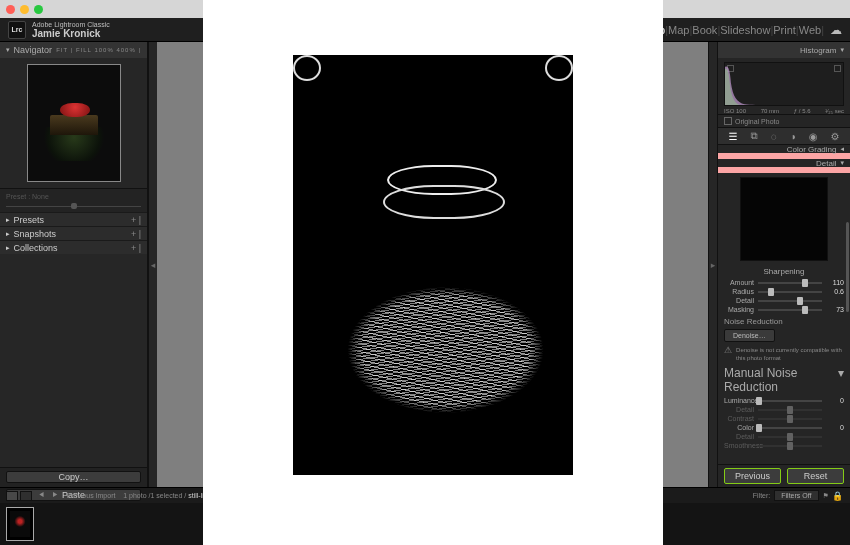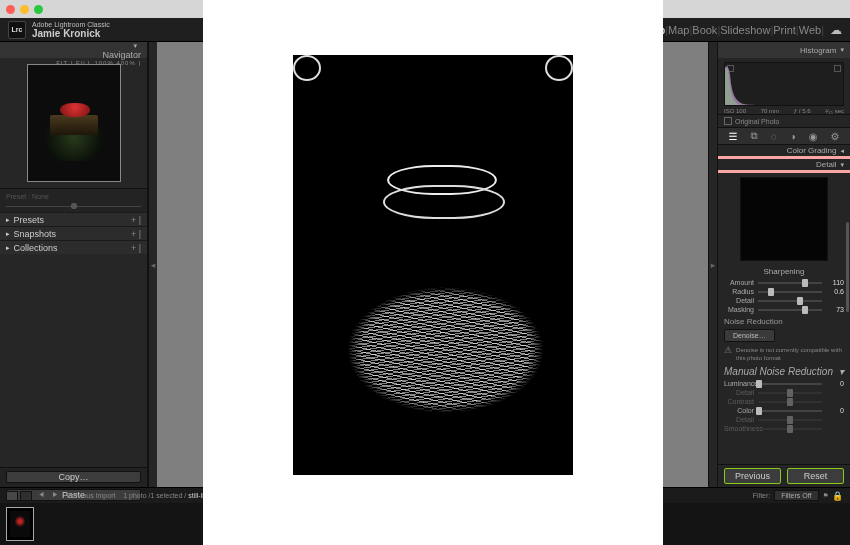--- a/index.html
+++ b/index.html
@@ -22,21 +22,21 @@
   .mod { padding:0 0; cursor:pointer; }
   .mod.active { color:#fff; }
   .divider { color:#444; }
   .cloud { margin-left:6px; font-size:12px; color:#bbb;}
 
   
   .main { display:flex; height:445px; }
 
   
   .leftpanel { width:148px; background:#262626; display:flex; flex-direction:column; border-right:1px solid #111;}
-  .panelhdr { height:16px; background:#333; font-size:9px; display:flex; align-items:flex-end; padding:0 6px; color:#aaa;flex-direction:column;}
+  .panelhdr { height:16px; background:#333; font-size:9px; display:flex; align-items:center; padding:0 6px; color:#aaa;}
   .panelhdr .tri { margin-right:4px; font-size:7px;}
   .panelhdr .tail{ margin-left:auto; font-size:6px; letter-spacing:1px; color:#888;}
   .navimg { margin:6px auto; }
   .navimg .frame { width:94px; height:118px; border:1px solid #888; background:#000; position:relative; overflow:hidden;}
   .navthumb { position:absolute; inset:0; background:#0c0c0c; }
   .nt-table { position:absolute; left:22px; top:50px; width:48px; height:20px; background:linear-gradient(#4a3a1e,#1e160a); border-radius:2px 2px 0 0;}
   .nt-bowl { position:absolute; left:32px; top:38px; width:30px; height:14px; background:radial-gradient(circle at 50% 30%, #d33,#7a1111); border-radius:50%/60%;}
   .nt-green { position:absolute; left:10px; top:62px; width:72px; height:34px; background:radial-gradient(circle at 50% 30%, #283a1a 0%, #0c120a 60%, transparent 70%);}
   .panelsection { height:14px; background:#2c2c2c; border-top:1px solid #1a1a1a; display:flex; align-items:center; padding:0 6px; font-size:9px; color:#ccc;}
   .panelsection .tri { margin-right:4px; font-size:7px;}
@@ -75,35 +75,35 @@
   .histo { height:44px; margin:4px 6px 2px; border:1px solid #111; background:#1e1e1e; position:relative; overflow:hidden;}
   .histo svg{ position:absolute; inset:0;}
   .histo .clipL,.histo .clipR{ position:absolute; top:2px; width:7px; height:7px; border:1px solid #555;}
   .histo .clipL{left:2px;} .histo .clipR{right:2px;}
   .histolabels { display:flex; justify-content:space-between; padding:0 6px; font-size:6px; color:#888;}
   .orig { padding:2px 6px; font-size:7px; color:#888; display:flex; align-items:center; gap:3px; border-top:1px solid #111;}
   .orig .box{ width:8px;height:8px; border:1px solid #666;}
   .toolrow { height:18px; border-top:1px solid #111; border-bottom:1px solid #111; background:#2e2e2e; display:flex; align-items:center; justify-content:space-around; padding:0 4px;}
   .toolrow span{ font-size:10px; color:#999; cursor:pointer;}
   .toolrow .active{ color:#fff;}
-  .rsub { height:14px; display:flex; align-items:center; justify-content:flex-end; padding:0 6px; color:#aaa; border-bottom:3px solid #fca5a5;}
+  .rsub { height:14px; display:flex; align-items:center; justify-content:flex-end; padding:0 6px; color:#aaa; border-bottom:6px solid #fca5a5;}
   .rsub .tri{ margin-left:4px; font-size:7px;}
   .dprev { height:84px; margin:4px 22px; background:#050505; border:1px solid #111;}
   .grouphdr { text-align:center; font-size:8px; color:#aaa; padding:2px 0;}
   .slrow { display:flex; align-items:center; padding:1px 6px; gap:4px;}
   .slrow label{ width:30px; text-align:right; font-size:7px; color:#aaa;}
   .slrow .track{ flex:1; height:2px; background:#444; position:relative;}
   .slrow .thumb{ position:absolute; top:-3px; width:6px; height:8px; background:#bbb; border-radius:1px; transform:translateX(-50%);}
   .slrow .val{ width:18px; text-align:right; font-size:7px; color:#ddd;}
   .subhdr { font-size:8px; color:#999; padding:3px 6px 1px;}
   .denoise { margin:2px 6px; }
   .denoise button{ background:#3a3a3a; border:1px solid #111; color:#bbb; font-size:7px; padding:2px 8px; border-radius:2px;}
   .warn { display:flex; gap:4px; padding:2px 6px; font-size:6px; color:#888; line-height:8px;}
   .warn .ico{ font-size:9px;}
-  .mline { display:flex; justify-content:space-between; padding:2px 6px; font-size:10px; color:#aaa;font-style:italic;}
+  .mline { display:flex; justify-content:space-between; padding:2px 6px; font-size:12px; color:#aaa;}
   .rflex { flex:1; }
   .prevreset { display:flex; gap:6px; padding:3px 6px; border-top:1px solid #111;}
   .prevreset button{ flex:1; background:#3c3c3c; border:1px solid #84cc16; color:#ccc; font-size:9px; border-radius:2px; padding:2px 0;}
   .redge { width:9px; background:#262626; border-left:1px solid #111; display:flex; align-items:center; justify-content:center;}
   .redge span{color:#666;font-size:9px;}
   .rscroll{ position:absolute; right:1px; top:180px; width:3px; height:90px; background:#555; border-radius:2px;}
 
   
   .toolbar { height:16px; background:#1b1b1b; display:flex; align-items:center; padding:0 6px; font-size:7px; color:#888; border-top:1px solid #000;}
   .viewselect { display:flex; gap:2px; margin-right:6px;}

